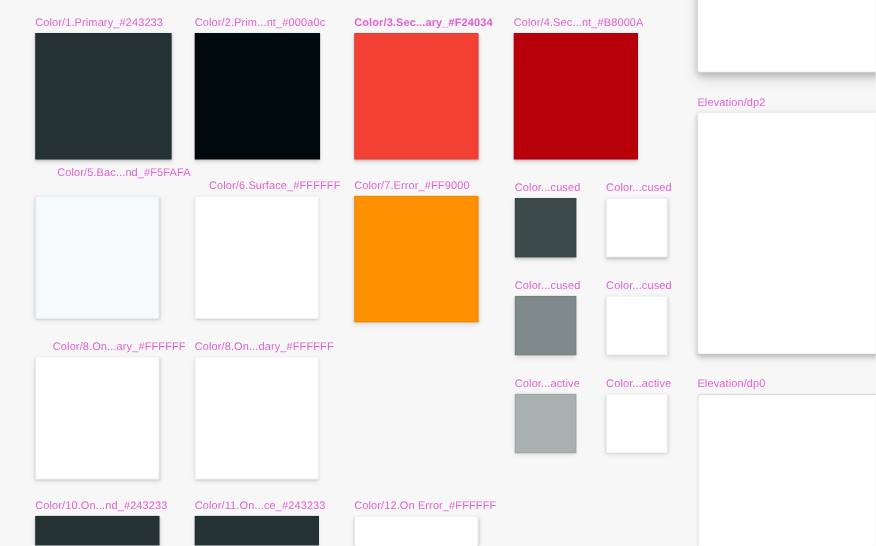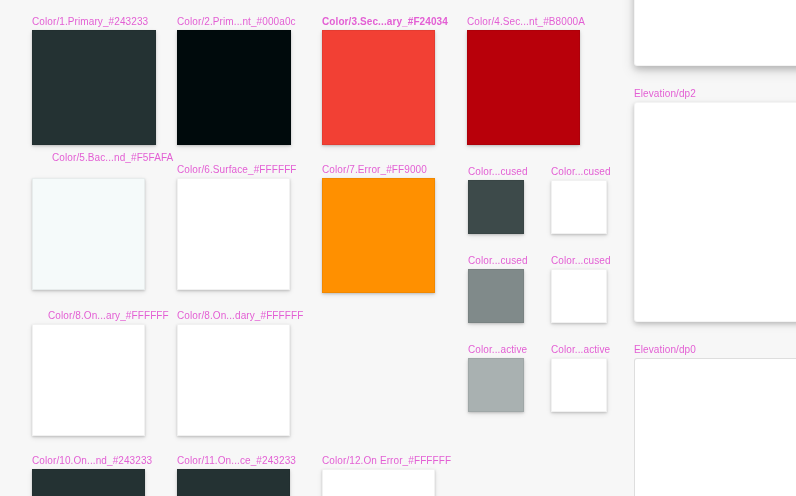--- a/index.html
+++ b/index.html
@@ -74,21 +74,21 @@
 <div class="node-label" style="left: 32px; top: 16px;">Color/1.Primary_#243233</div>
     <div class="swatch" style="left: 32px; top: 30px; width: 124px; height: 115px; background: rgb(36, 50, 51);"></div>
     <div class="node-label" style="left: 177px; top: 16px;">Color/2.Prim...nt_#000a0c</div>
     <div class="swatch" style="left: 177px; top: 30px; width: 114px; height: 115px; background: rgb(0, 10, 12);"></div>
     <div class="node-label" style="left: 322px; top: 16px; font-weight: bold;">Color/3.Sec...ary_#F24034</div>
     <div class="swatch" style="left: 322px; top: 30px; width: 113px; height: 115px; background: rgb(242, 64, 52);"></div>
     <div class="node-label" style="left: 467px; top: 16px;">Color/4.Sec...nt_#B8000A</div>
     <div class="swatch" style="left: 467px; top: 30px; width: 113px; height: 115px; background: rgb(184, 0, 10);"></div>
     <div class="node-label" style="left: 32px; top: 152px; margin-left: 20px;">Color/5.Bac...nd_#F5FAFA</div>
     <div class="swatch" style="left: 32px; top: 178px; width: 113px; height: 112px; background: rgb(245, 250, 250);"></div>
-    <div class="node-label" style="left: 177px; top: 164px;">Color/6.Surface_#FFFFFF</div>
+    <div class="node-label" style="left: 190px; top: 164px;">Color/6.Surface_#FFFFFF</div>
     <div class="swatch" style="left: 177px; top: 178px; width: 113px; height: 112px; background: rgb(255, 255, 255);"></div>
     <div class="node-label" style="left: 322px; top: 164px;">Color/7.Error_#FF9000</div>
     <div class="swatch" style="left: 322px; top: 178px; width: 113px; height: 115px; background: rgb(255, 144, 0);"></div>
     <div class="node-label" style="left: 468px; top: 166px;">Color...cused</div>
     <div class="swatch" style="left: 468px; top: 180px; width: 56px; height: 54px; background: rgb(61, 74, 74);"></div>
     <div class="node-label" style="left: 551px; top: 166px;">Color...cused</div>
     <div class="swatch" style="left: 551px; top: 180px; width: 56px; height: 54px; background: rgb(255, 255, 255);"></div>
     <div class="node-label" style="left: 468px; top: 255px;">Color...cused</div>
     <div class="swatch" style="left: 468px; top: 269px; width: 56px; height: 54px; background: rgb(128, 138, 138);"></div>
     <div class="node-label" style="left: 551px; top: 255px;">Color...cused</div>

